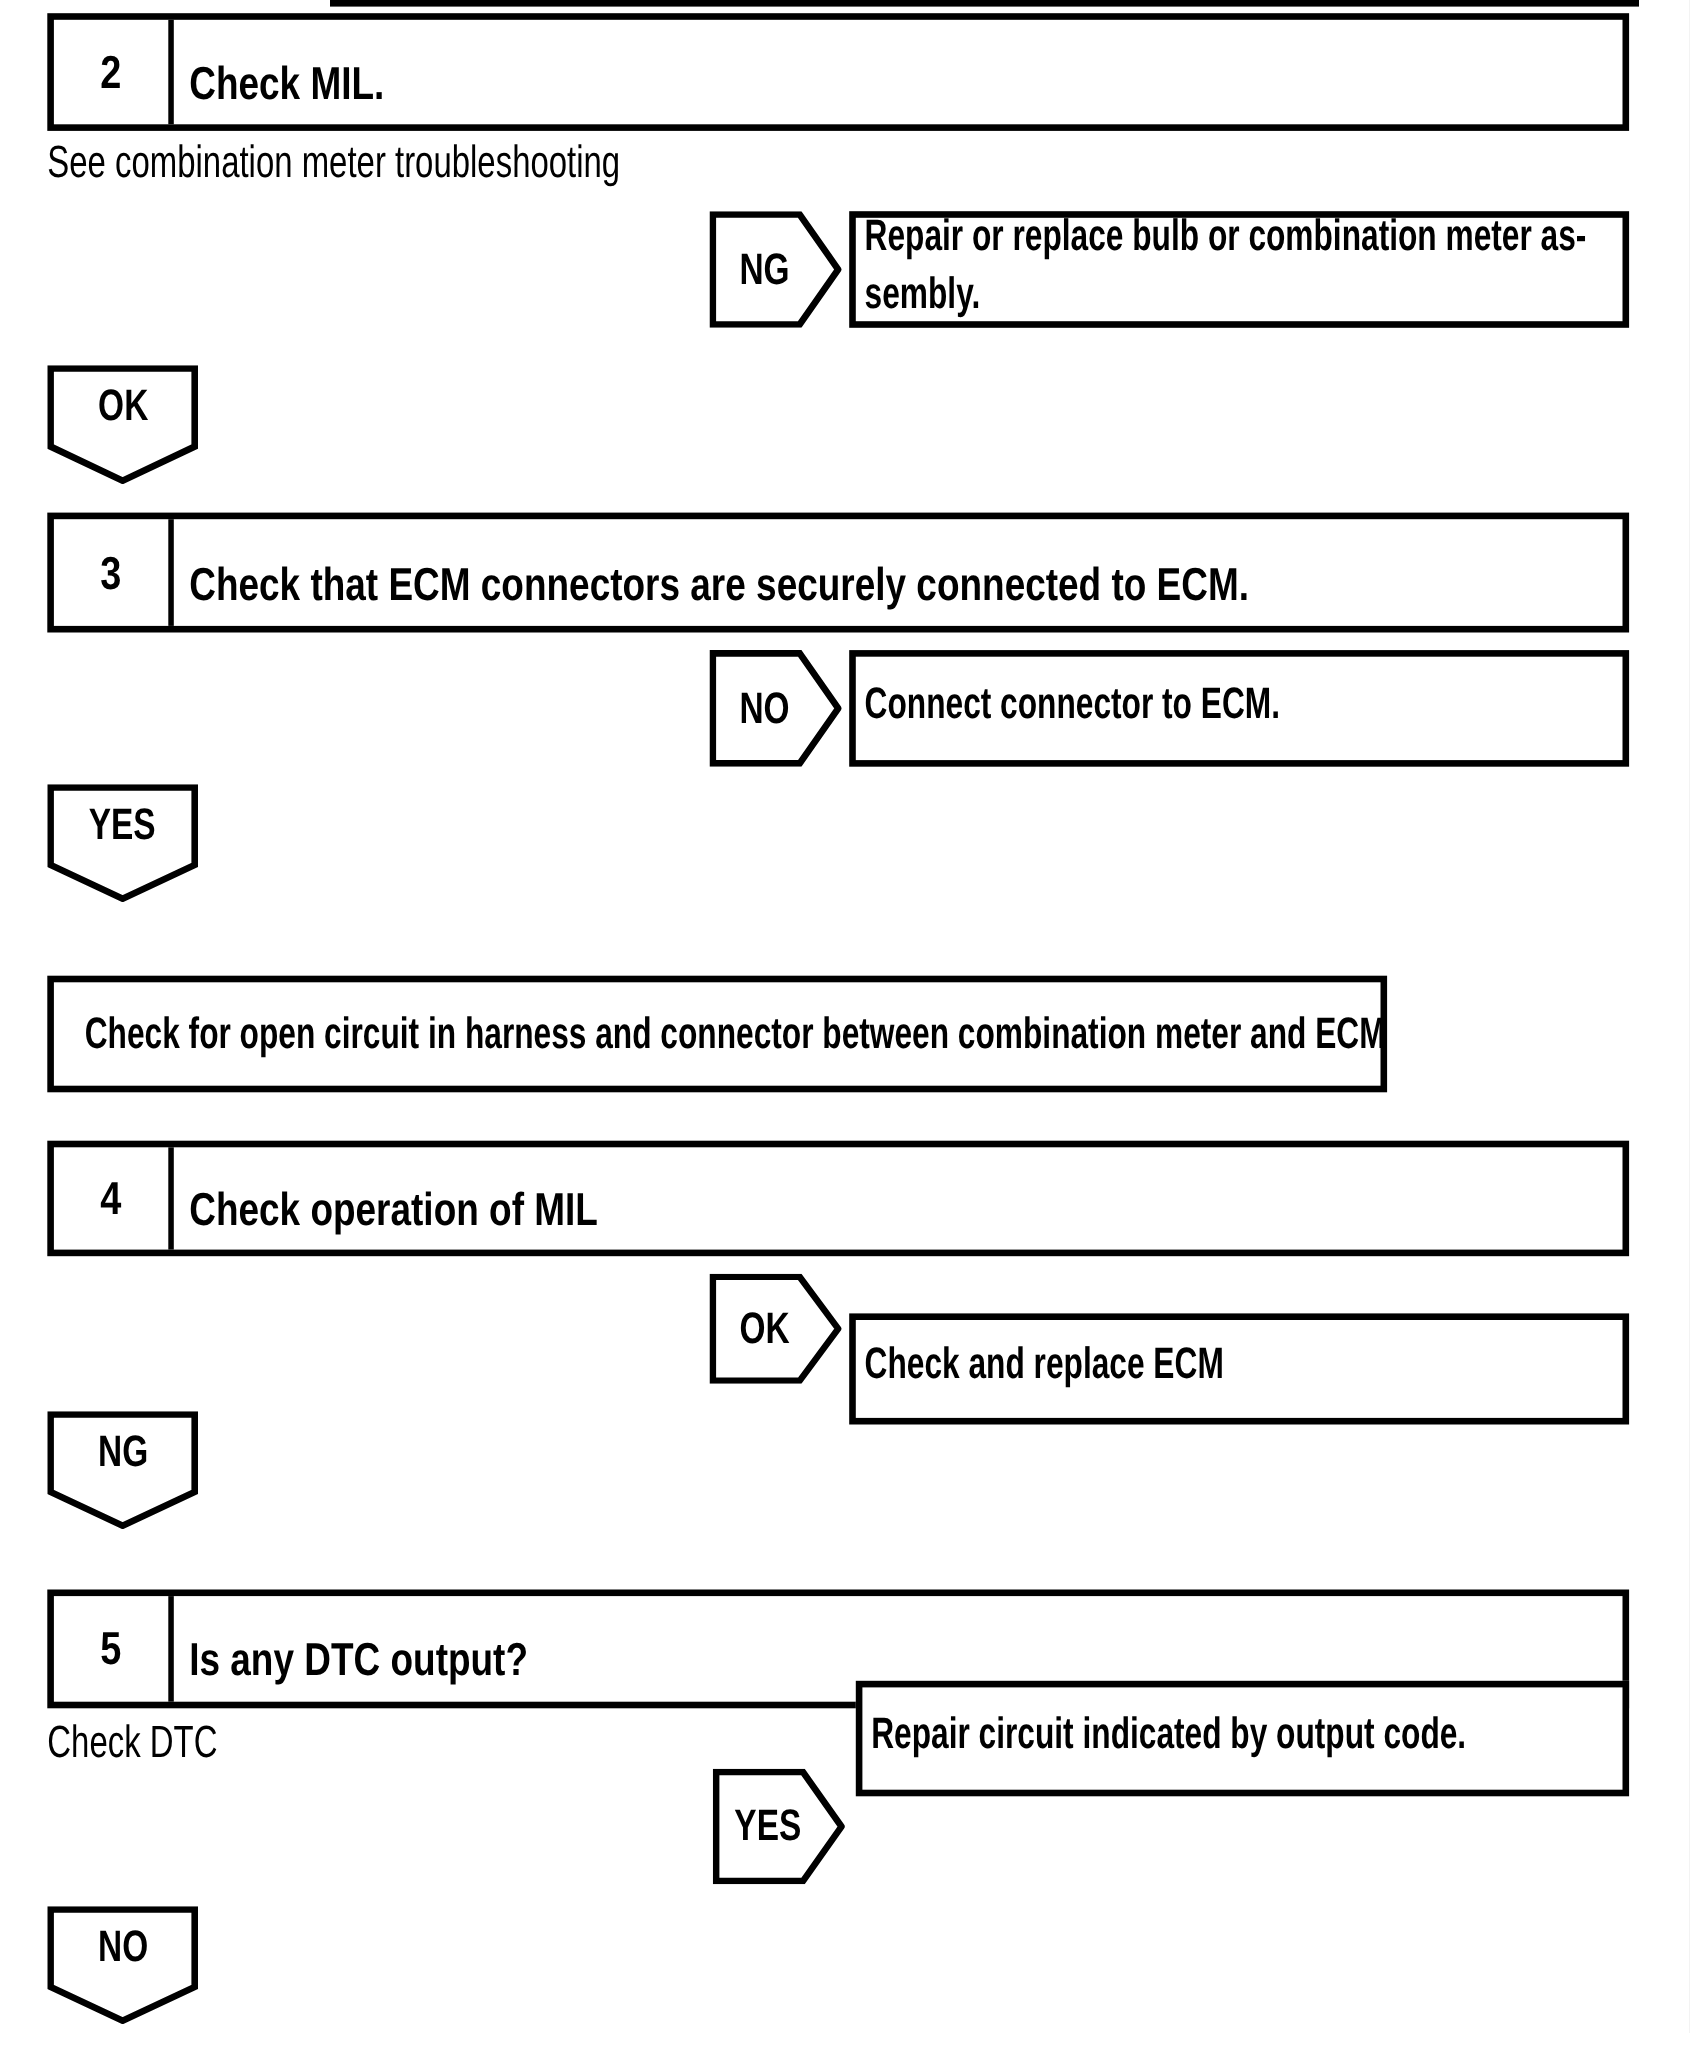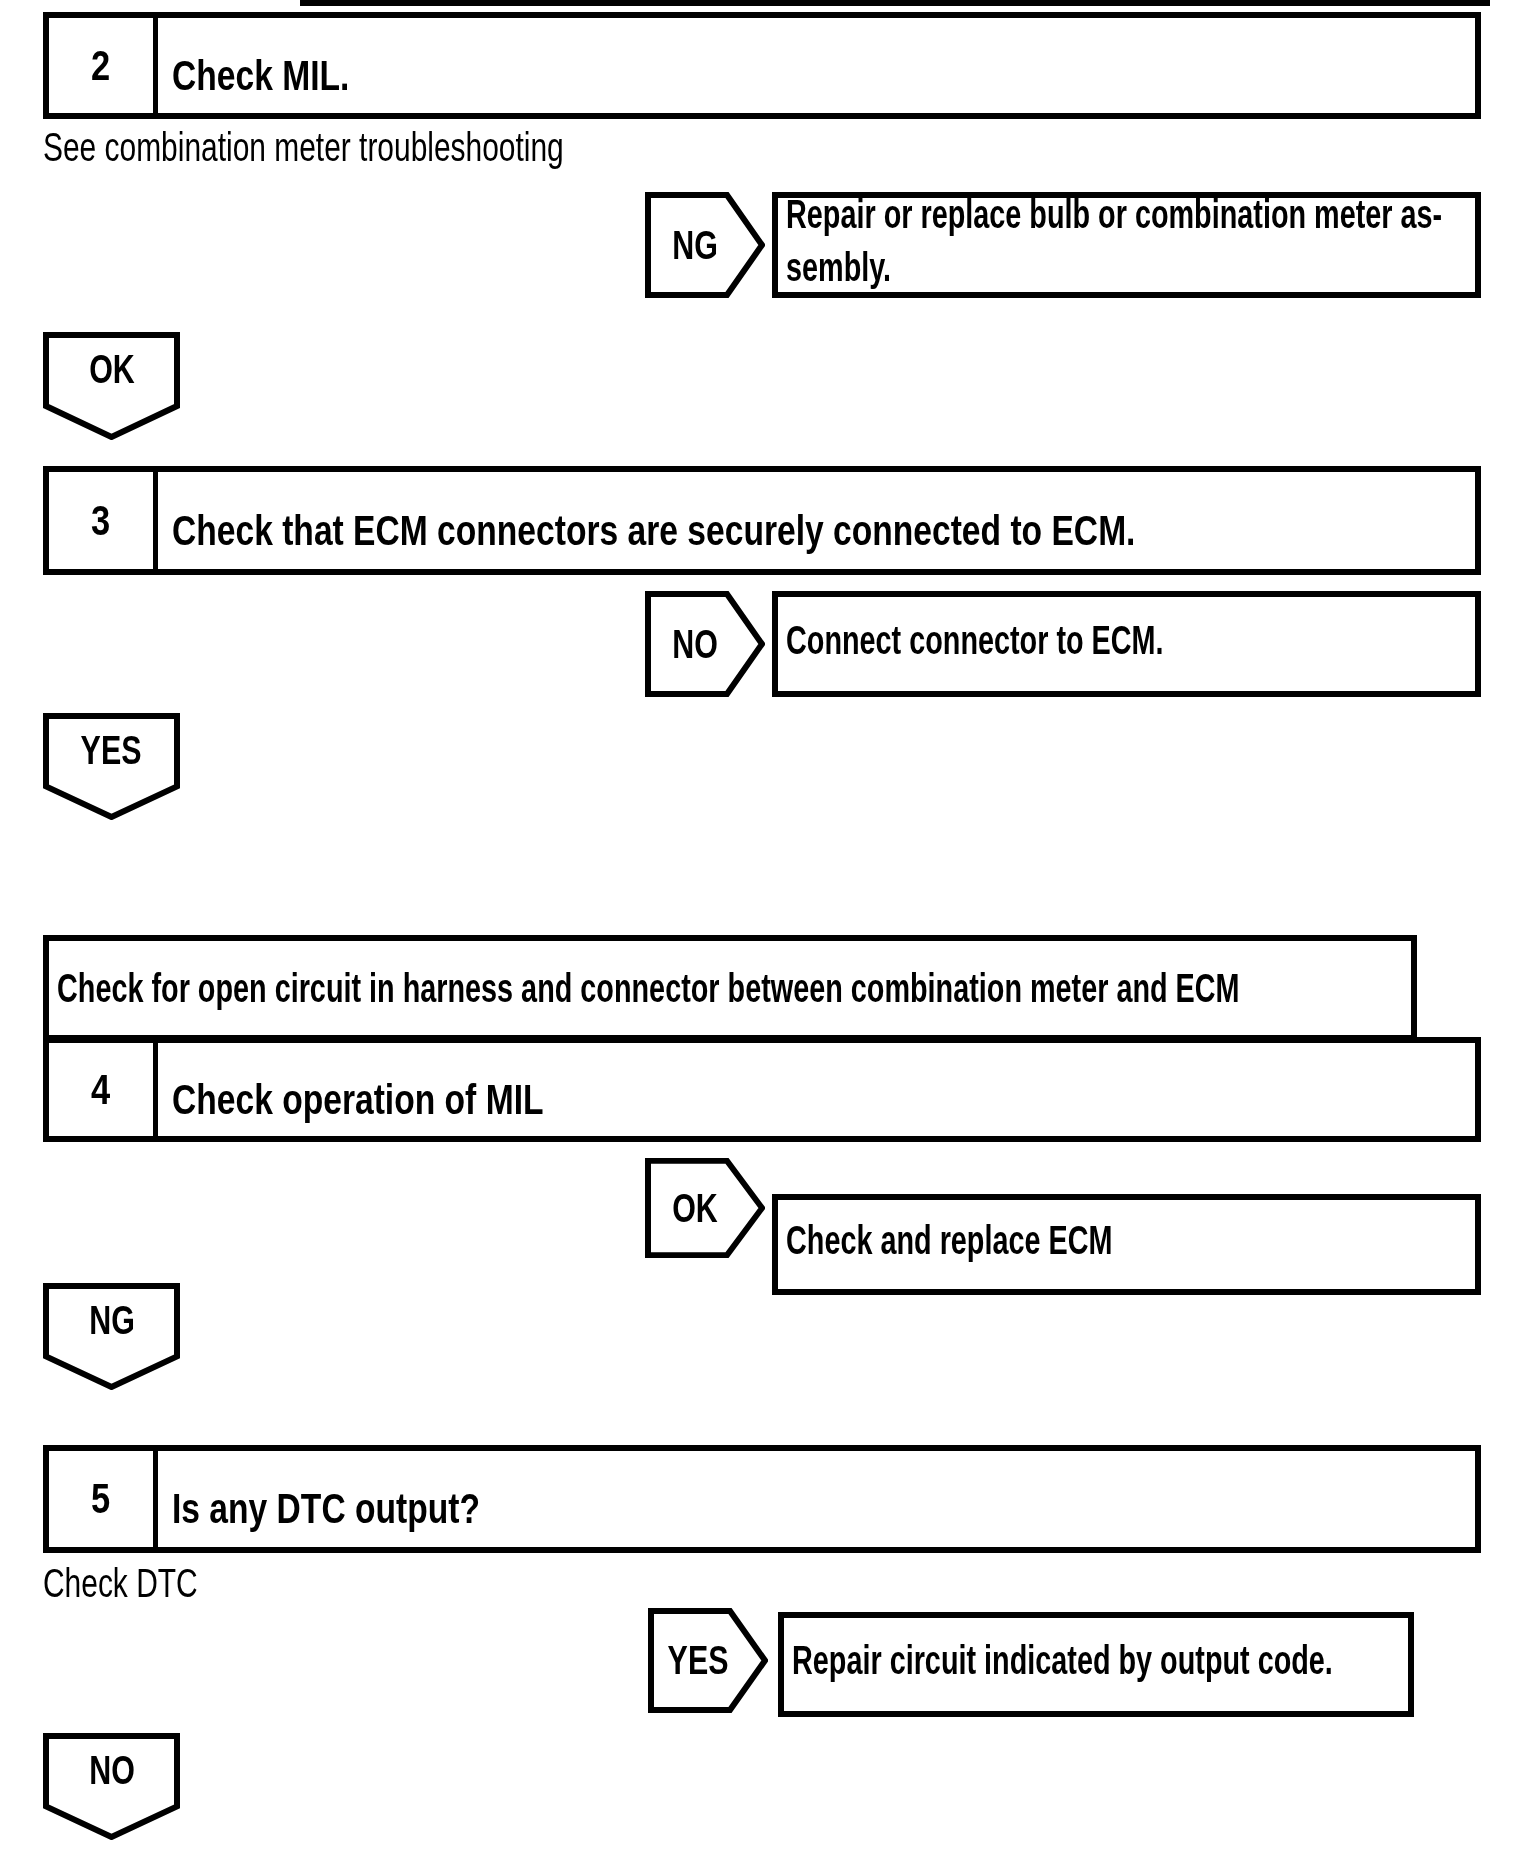--- a/index.html
+++ b/index.html
@@ -23,23 +23,23 @@
     box-sizing:border-box;display:flex;
   }
   .numcell{
     width:109px;border-right:5px solid #000;
     display:flex;align-items:center;justify-content:center;
     box-sizing:border-box;flex:none;
   }
   .titlecell{flex:1;display:flex;align-items:center;padding-left:14px;overflow:hidden;margin-top:20px;}
 
   .instructionbox{
-    position:absolute;left:43px;width:1374px;
+    position:absolute;left:43px;width:1218px;
     border:6px solid #000;background:#fff;
-    box-sizing:border-box;display:flex;align-items:center;padding-left:8px;margin-top:48px;
+    box-sizing:border-box;display:flex;align-items:center;padding-left:28px;
   }
 
   
   .actionbox{
     position:absolute;left:772px;width:709px;
     border:6px solid #000;background:#fff;
     box-sizing:border-box;
     display:flex;flex-direction:column;justify-content:center;
     padding-left:8px;overflow:hidden;
   }
@@ -205,21 +205,21 @@
   </div>
 
   <div class="pent" style="left:648px;top:1608px;width:120px;height:105px">
     <svg viewBox="0 0 120 106" preserveAspectRatio="none">
       <polygon points="3,3 82,3 117,53 82,103 3,103" fill="#ffffff" stroke="#000000" stroke-width="6"></polygon>
     </svg>
     <span class="pent-label-r">
       <span class="t-plabel">YES</span>
     </span>
   </div>
-  <div class="actionbox" style="left:778px;width:636px;top:1612px;height:105px">
+  <div class="actionbox" style="left:778px;width:703px;top:1528px;height:105px">
     <span class="actline"><span class="t-act">Repair circuit indicated by output code.</span></span>
   </div>
 
   <div class="pent" style="left:43px;top:1733px;width:137px;height:107px">
     <svg viewBox="0 0 137 108" preserveAspectRatio="none">
       <polygon points="3,3 134,3 134,74 68.5,105 3,74" fill="#ffffff" stroke="#000000" stroke-width="6"></polygon>
     </svg>
     <span class="pent-label-d">
       <span class="t-plabel">NO</span>
     </span>

